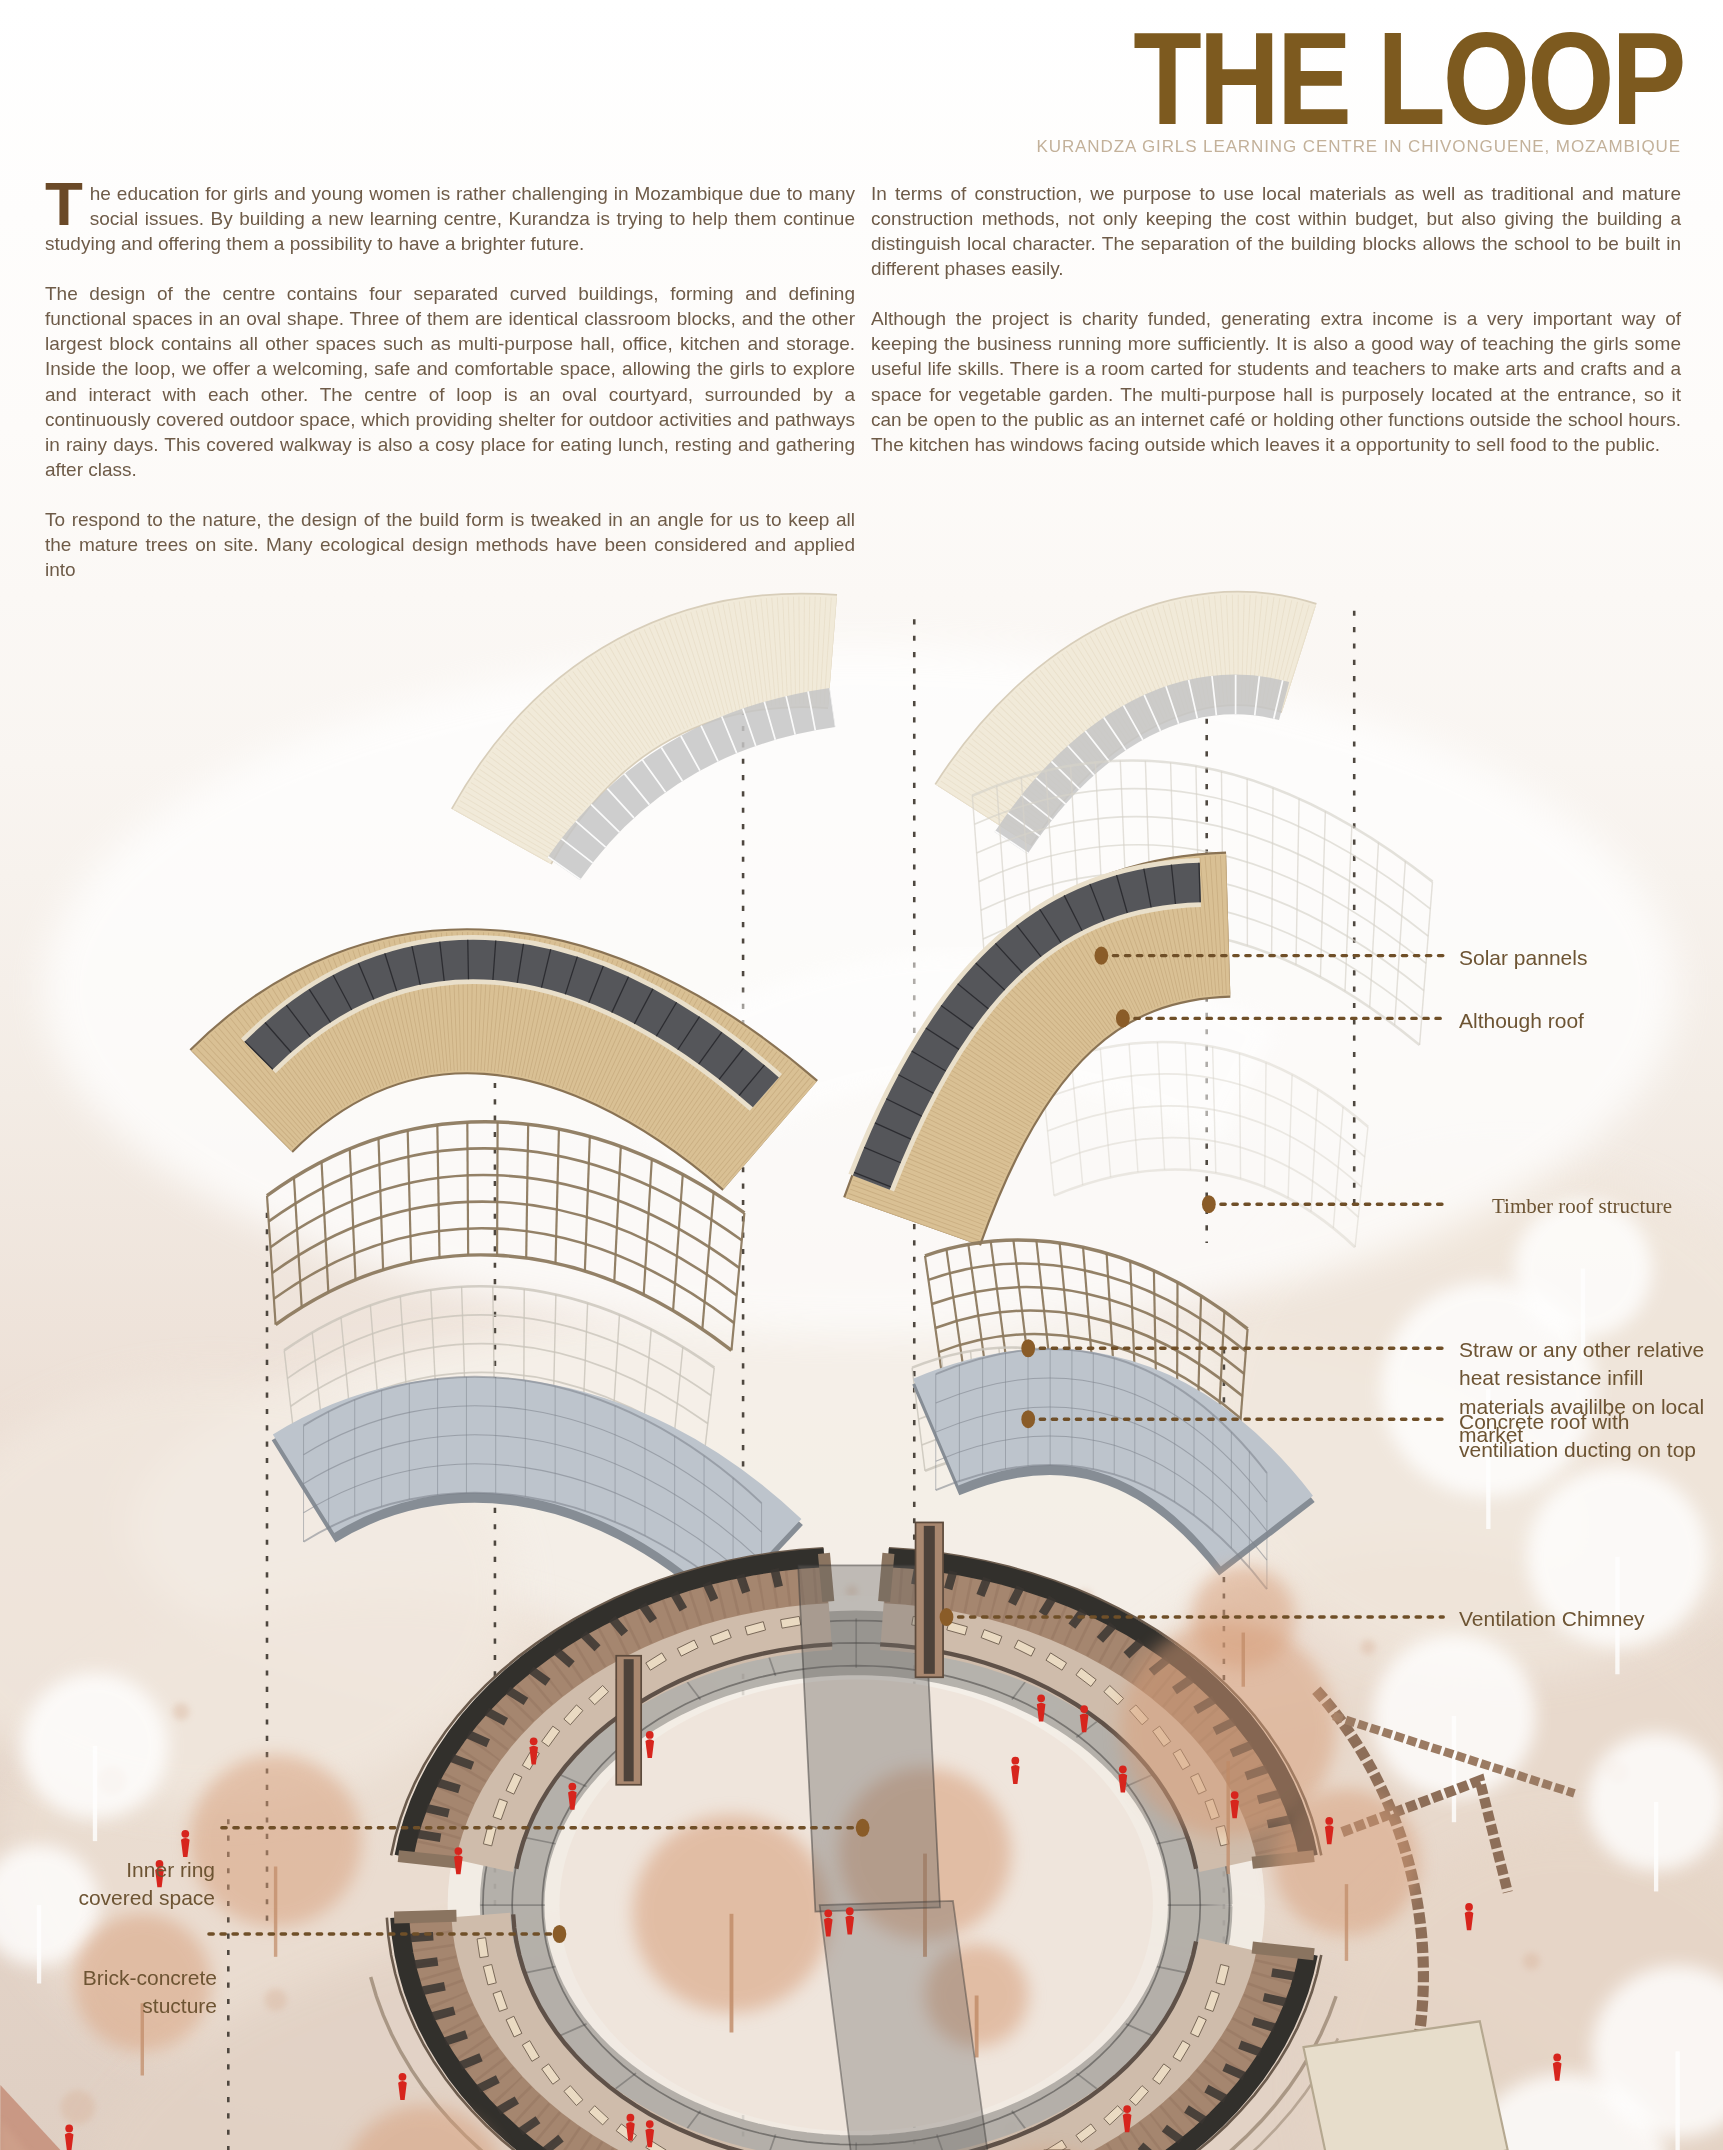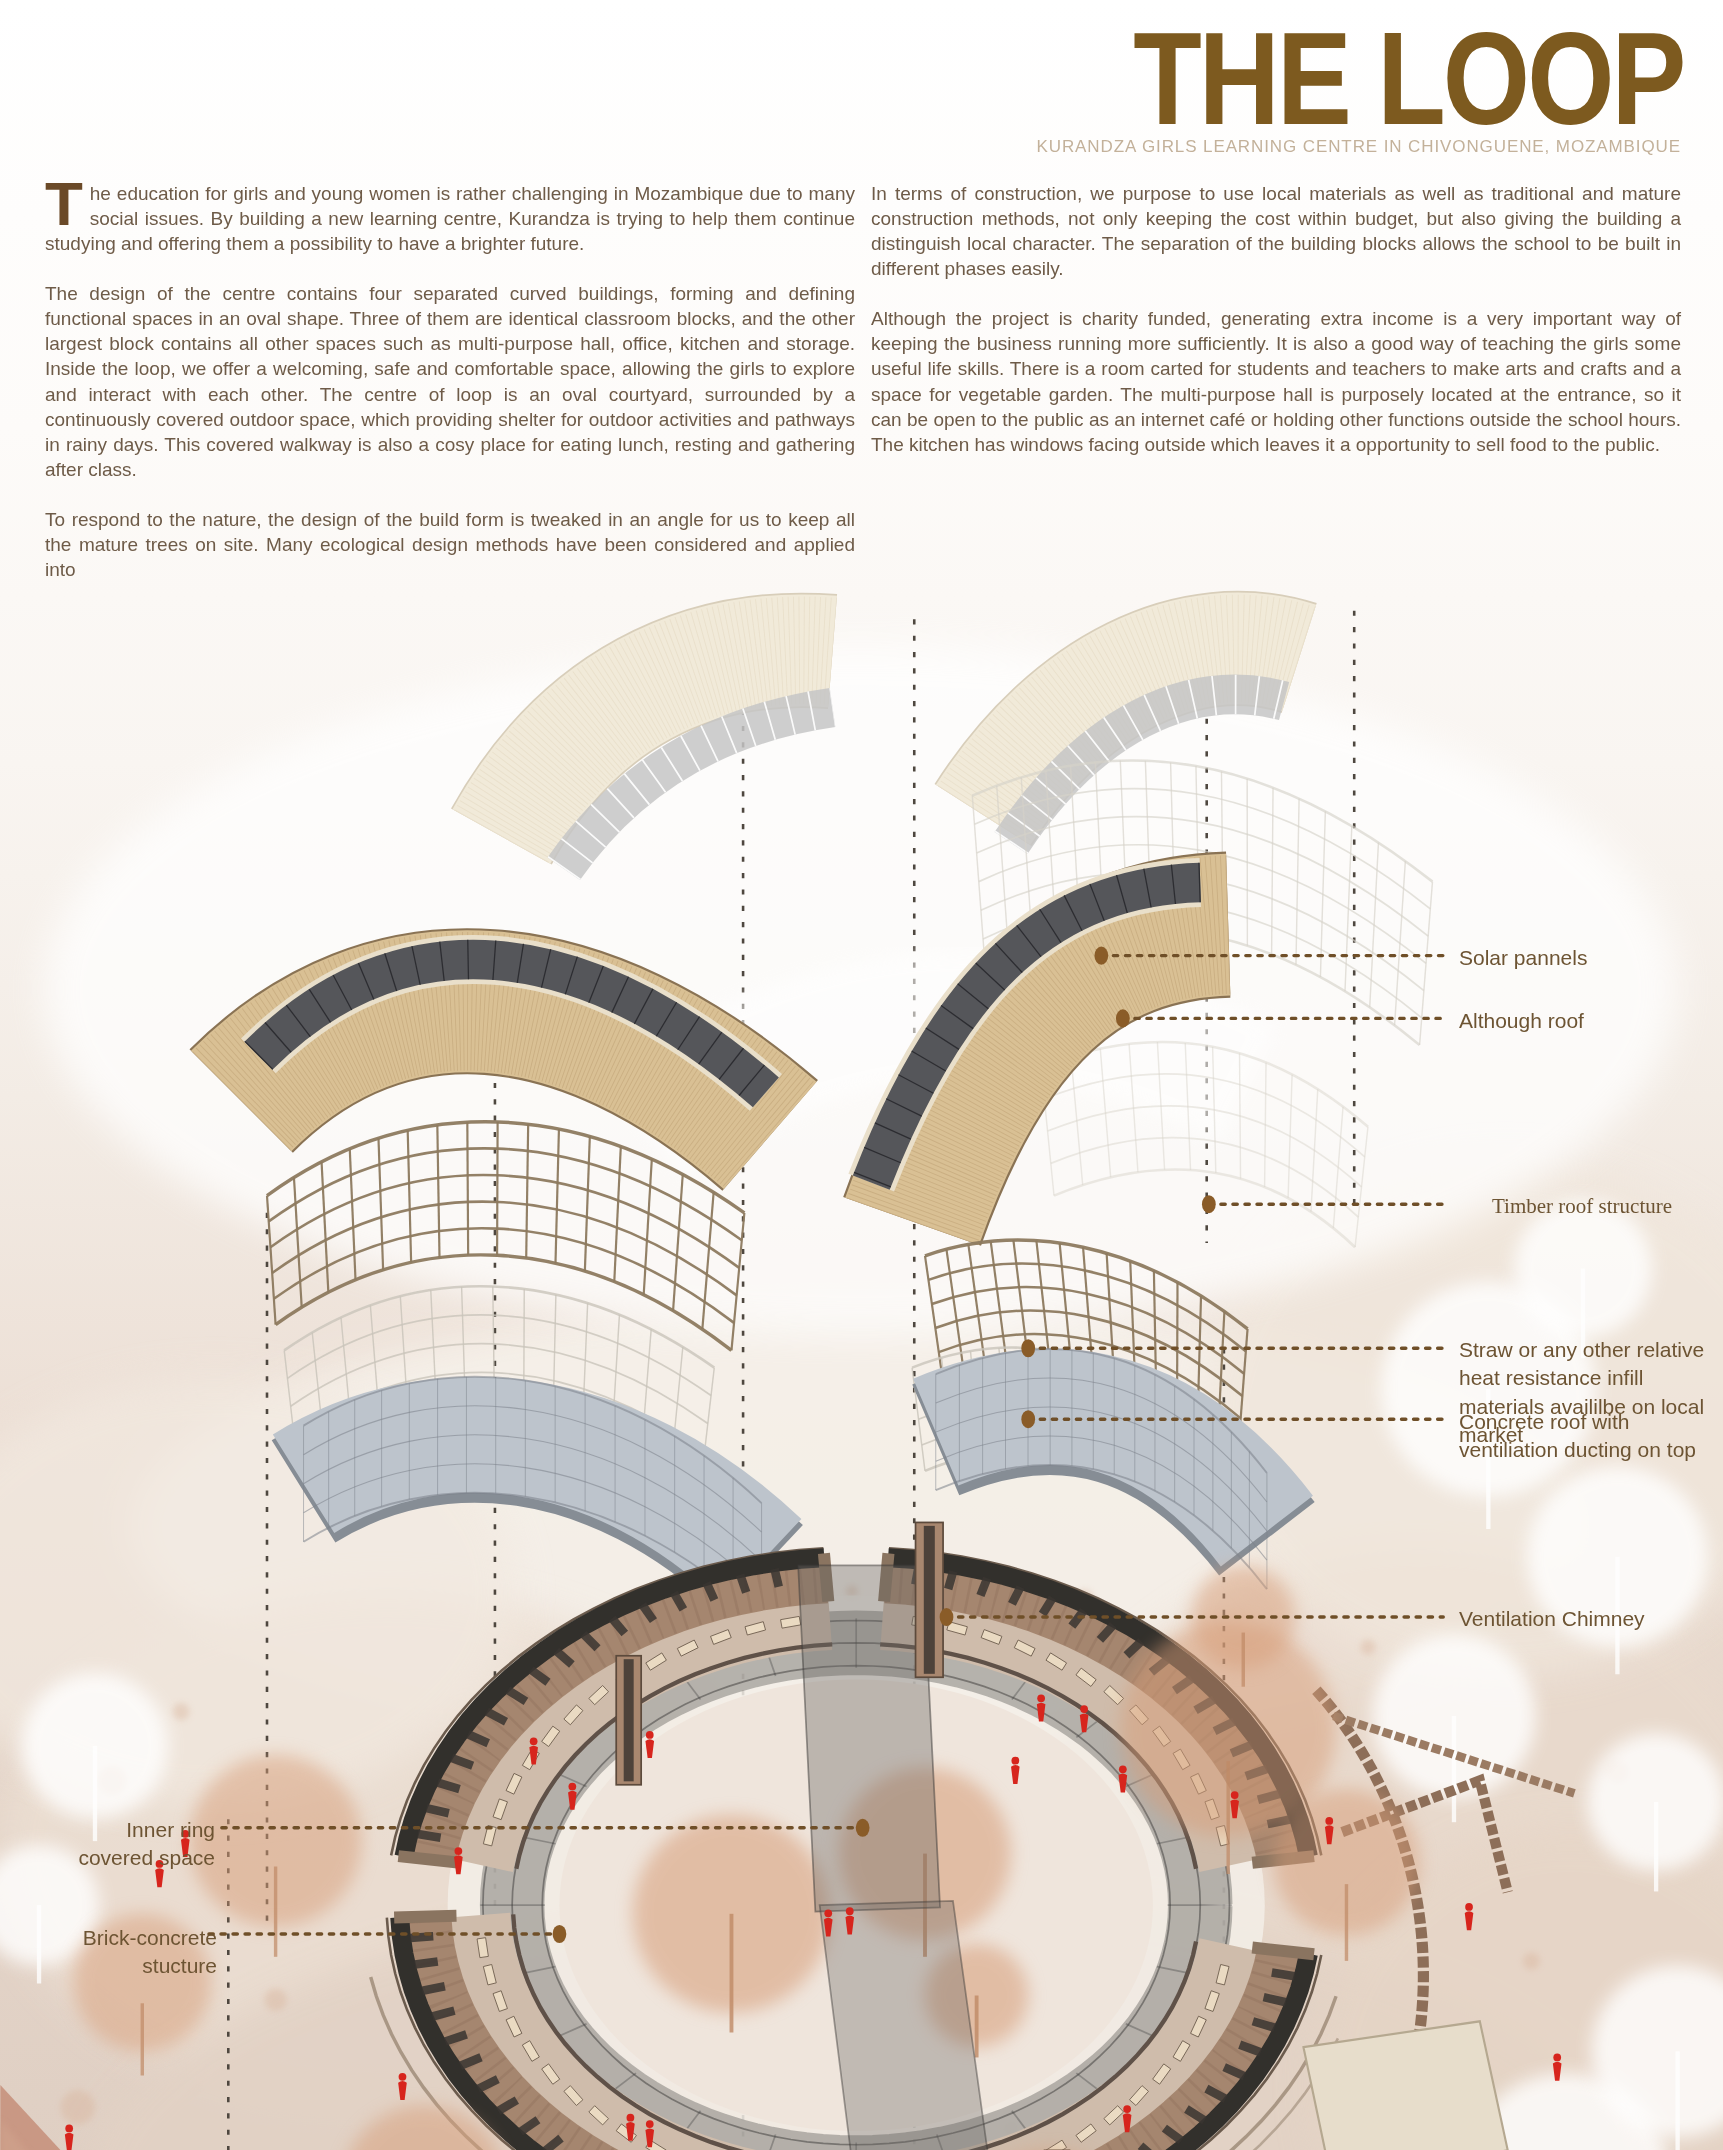--- a/index.html
+++ b/index.html
@@ -28,21 +28,21 @@
   .col p{ margin:0 0 25px 0; }
   .col-left{ left:45px; }
   .col-right{ left:871px; }
   .dropcap{
     float:left; font-size:62px; line-height:46px; font-weight:bold;
     color:#6b4a28; padding-right:6.9px;
   }
   .lbl{
     position:absolute; font-size:21px; line-height:1.35; color:#6d5433; z-index:2;
   }
-  .lbl.ra{ text-align:right; }
+  .lbl.ra{ text-align:right;margin-top:40px; }
 </style>
 </head>
 <body>
 
 <svg id="diag" width="1724" height="2383" viewBox="0 0 4007 5541" xmlns="http://www.w3.org/2000/svg">
   <defs>
     <filter id="blurBig" x="-60%" y="-60%" width="220%" height="220%">
         <feGaussianBlur stdDeviation="42"></feGaussianBlur>
       </filter>
     <filter id="blurMid" x="-60%" y="-60%" width="220%" height="220%">

